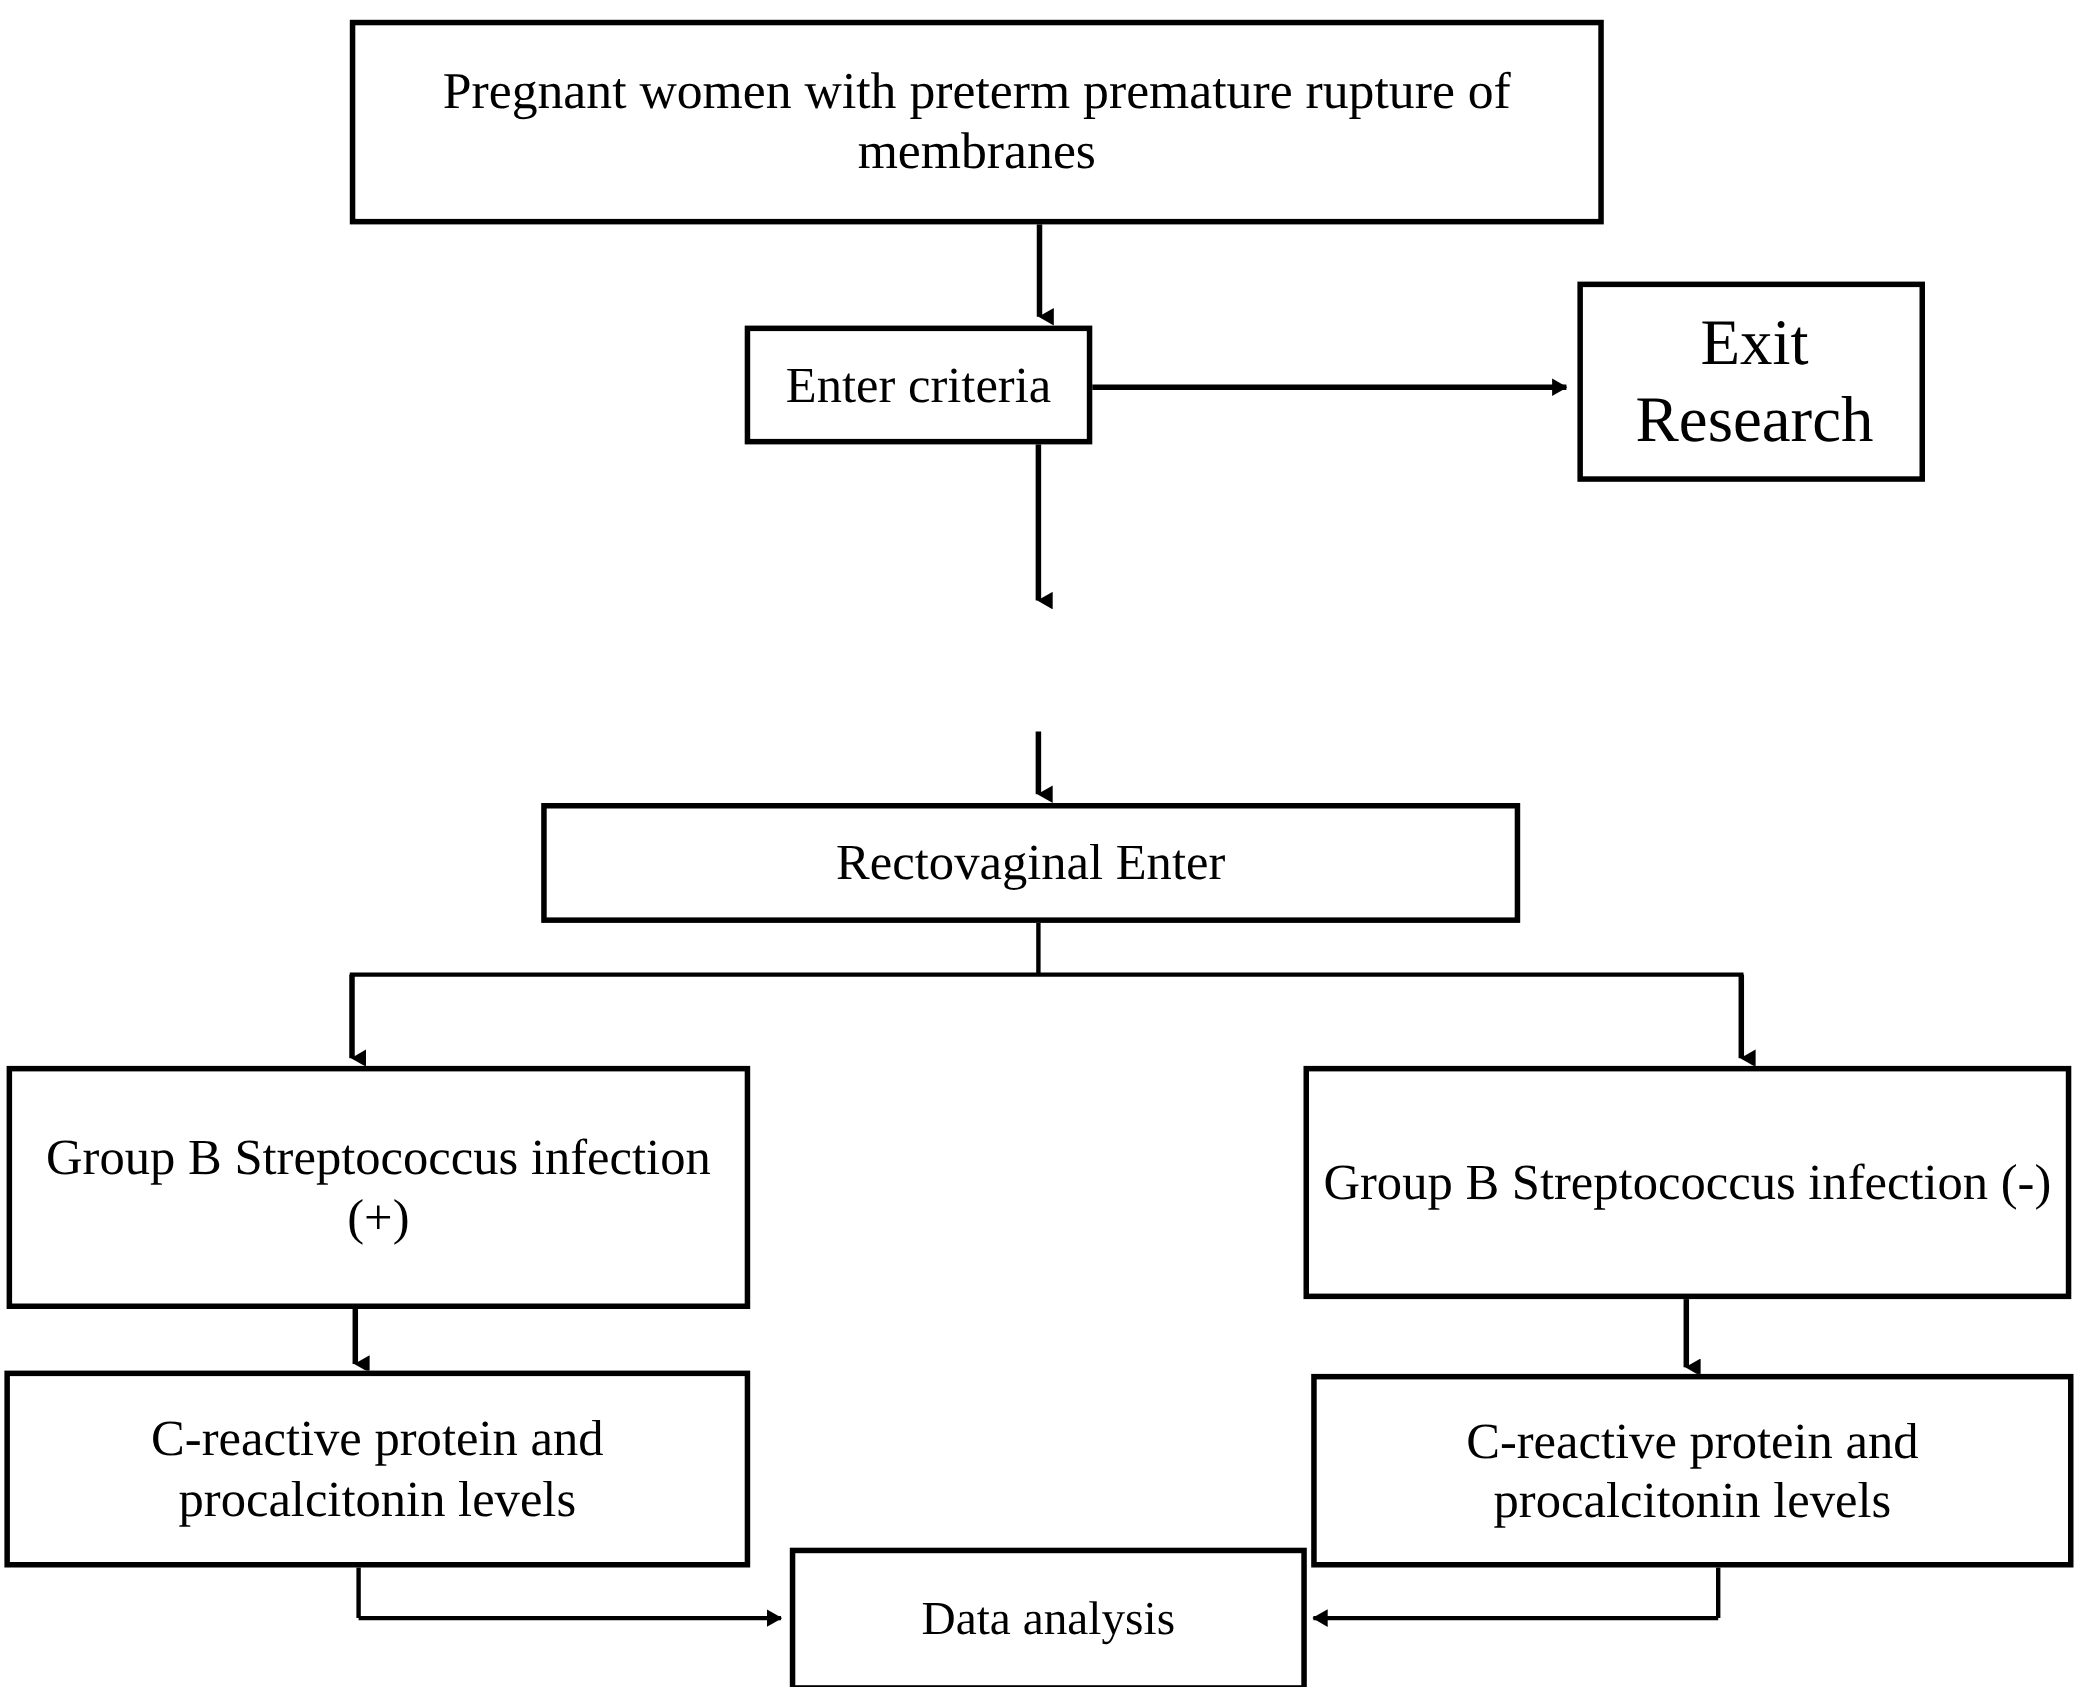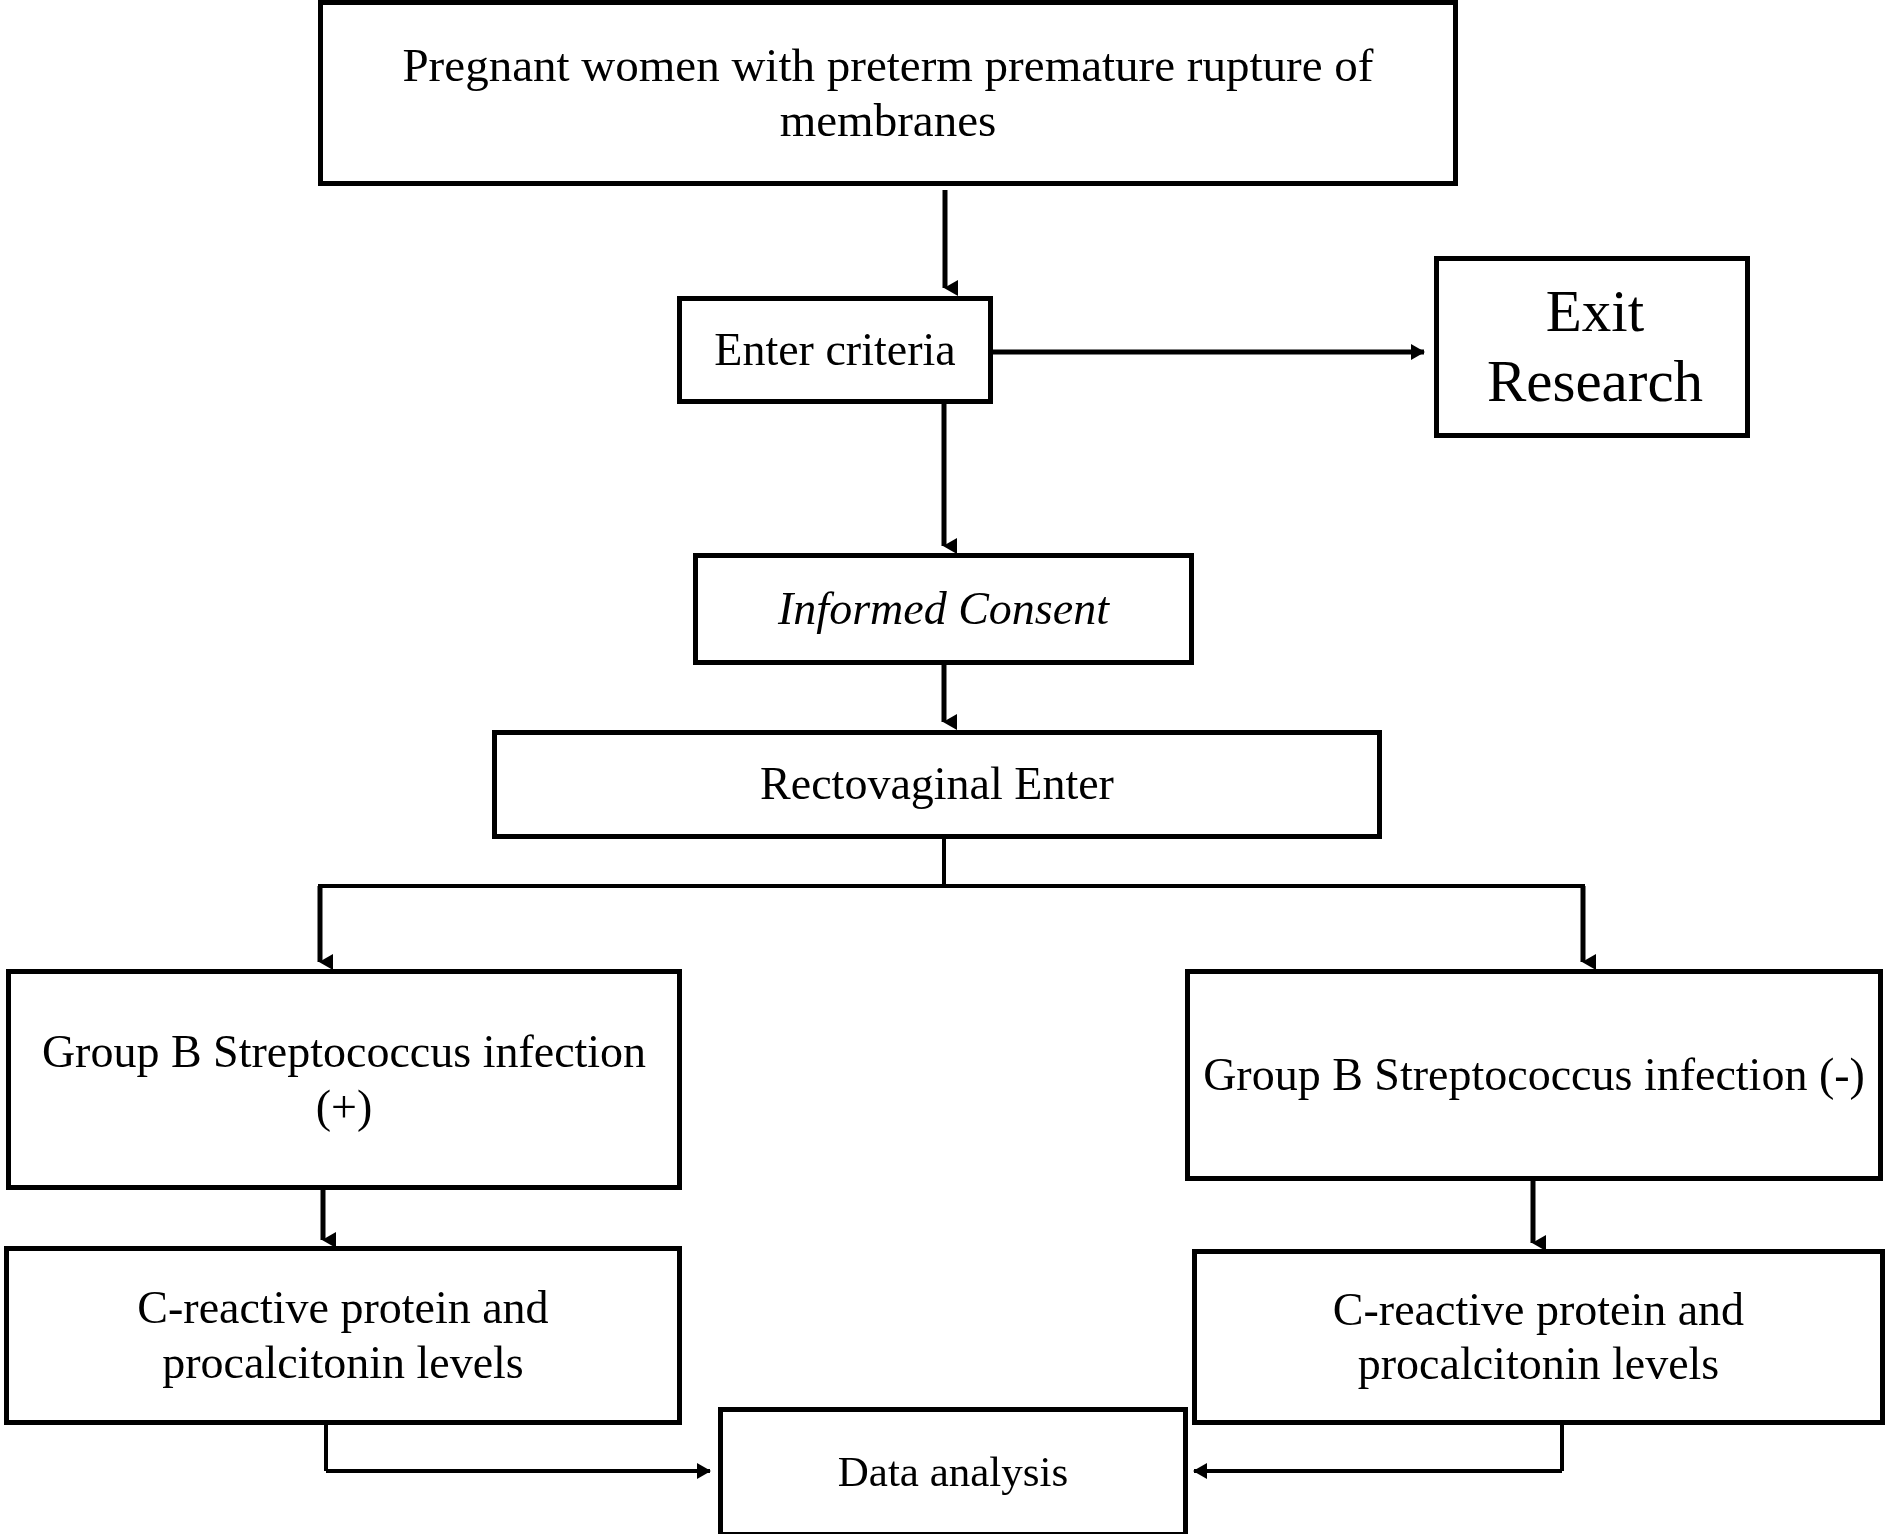--- a/index.html
+++ b/index.html
@@ -101,35 +101,32 @@
       <line x1="326" y1="1424" x2="326" y2="1471" stroke="#000000" stroke-width="4"></line>
       <line x1="326" y1="1471" x2="710" y2="1471" stroke="#000000" stroke-width="4" marker-end="url(#arrowRight)"></line>
     </g>
 
     <g>
       <line x1="1562" y1="1424" x2="1562" y2="1471" stroke="#000000" stroke-width="4"></line>
       <line x1="1562" y1="1471" x2="1194" y2="1471" stroke="#000000" stroke-width="4" marker-end="url(#arrowLeft)"></line>
     </g>
   </svg>
 
-  <div class="node fs-top" style="left:318px; top:0; width:1140px; height:186px;">
+  <div class="node fs-top" style="left:318px; top:18px; width:1140px; height:186px;">
     <span class="label">Pregnant women with preterm premature rupture of membranes</span>
   </div>
 
   <div class="node fs-mid" style="left:677px; top:296px; width:316px; height:108px;">
     <span class="label">Enter criteria</span>
   </div>
 
   <div class="node fs-exit" style="left:1434px; top:256px; width:316px; height:182px;">
     <span class="label">Exit Research</span>
   </div>
 
-  <div class="node fs-italic" style="left:693px; top:553px; width:501px; height:112px;">
-    <span class="label">Informed Consent</span>
-  </div>
 
   <div class="node fs-mid" style="left:492px; top:730px; width:890px; height:109px;">
     <span class="label">Rectovaginal Enter</span>
   </div>
 
   <div class="node fs-group" style="left:6px; top:969px; width:676px; height:221px;">
     <span class="label">Group B Streptococcus infection (+)</span>
   </div>
 
   <div class="node fs-group" style="left:1185px; top:969px; width:698px; height:212px;">

